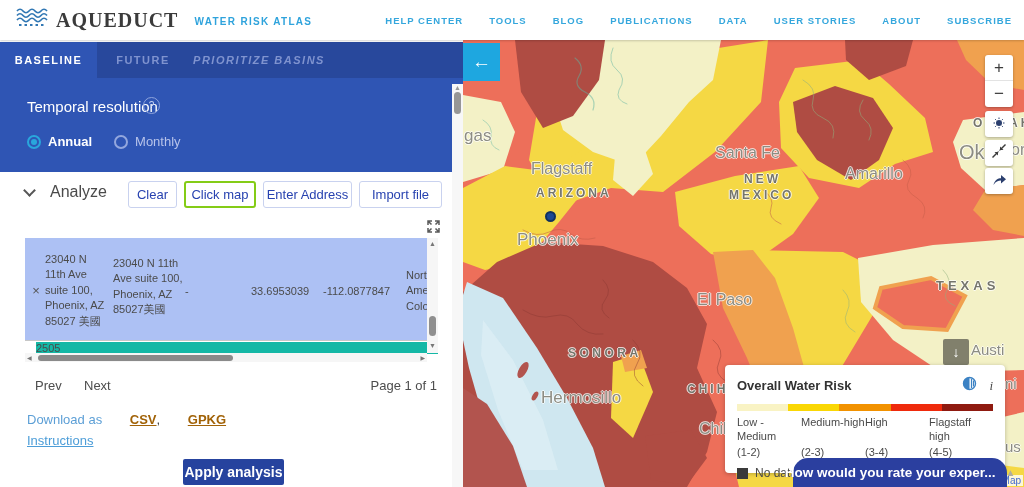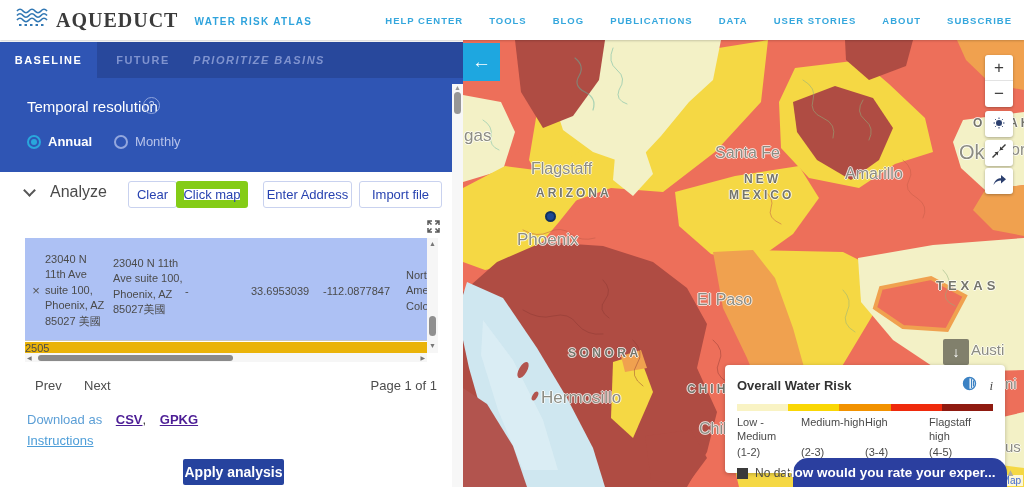--- a/index.html
+++ b/index.html
@@ -36,49 +36,49 @@
   .radio-circle.unsel { border:2px solid #93a7de; }
   .radio-label.sel { font-size:13px; font-weight:bold; color:#ffffff; }
   .radio-label.unsel { font-size:13px; color:#b7c3ea; }
 
   .analyze-row { position:absolute; left:25px; top:143px; display:flex; align-items:center; cursor:pointer; }
   .chev { width:9px; height:9px; border-left:2px solid #565656; border-bottom:2px solid #565656; transform:rotate(-45deg); margin-right:16px; margin-top:-4px; }
   .analyze-title { font-size:16px; color:#4a4a4a; }
   .pbtn { position:absolute; top:141px; height:27px; background:#fff; border:1px solid #c9d2ef; border-radius:3px;
           color:#2742b0; font-size:13px; display:flex; align-items:center; justify-content:center; cursor:pointer; white-space:nowrap; font-family:"Liberation Sans",sans-serif; }
   .pbtn.b0 { left:128px; width:49px; }
-  .pbtn.b1 { left:176px; width:72px; border:8px solid #84cc16; }
+  .pbtn.b1 { left:184px; width:72px; border:2px solid #84cc16; }
   .pbtn.b2 { left:263px; width:89px; }
   .pbtn.b3 { left:359px; width:83px; }
 
   .expand-btn { position:absolute; left:426px; top:179px; width:15px; height:15px; cursor:pointer; }
 
   .tbl { position:absolute; left:25px; top:198px; width:413px; height:124px; background:#fff; overflow:hidden; }
   .tbl-row1 { position:absolute; left:0; top:0; width:402px; height:103px; background:#adc1f4; border-bottom:1px solid #c7c7c7; }
-  .tbl-row2 { position:absolute; left:0; top:104px; width:402px; height:12px; background:#eab308; overflow:hidden; }
+  .tbl-row2 { position:absolute; left:11px; top:104px; width:402px; height:12px; background:#14b8a6; overflow:hidden; }
   .cell { position:absolute; font-size:11px; color:#4b4b4b; line-height:1.4; }
   .xcell { left:4px; top:44px; width:14px; font-size:13px; color:#555; cursor:pointer; text-align:center; }
   .c1 { left:20px; top:14px; width:63px; }
   .c2 { left:88px; top:18px; width:76px; }
   .c3 { left:160px; top:46px; width:12px; }
   .c4 { left:226px; top:46px; width:66px; }
   .c5 { left:298px; top:46px; width:80px; }
   .c6 { left:381px; top:30px; width:22px; overflow:hidden; }
   .c7 { left:20px; top:0; width:60px; font-size:11px; color:#4b4b4b; }
   .vsb { position:absolute; right:0; top:0; width:11px; height:115px; background:#f6f6f6; }
   .vsb .thumb { position:absolute; left:2px; top:78px; width:7px; height:20px; border-radius:4px; background:#8f8f8f; cursor:pointer; }
   .hsb { position:absolute; left:0; bottom:0; width:402px; height:9px; background:#f6f6f6; }
   .hsb .thumb { position:absolute; left:13px; top:1.5px; width:195px; height:6px; border-radius:3px; background:#8a8a8a; cursor:pointer; }
   .sarrow { position:absolute; color:#777; font-size:6px; cursor:pointer; line-height:1; }
 
   .pag { position:absolute; top:338px; font-size:13px; color:#4d4d4d; cursor:pointer; }
   .pageinfo { position:absolute; top:338px; right:26px; font-size:13px; color:#4d4d4d; }
   .dl-row { position:absolute; left:27px; top:372px; font-size:13px; }
   .dl-label { color:#5c9fd6; }
-  .dl-link { color:#4c1d95; font-weight:bold; text-decoration:underline; cursor:pointer; margin-left:10px; }
+  .dl-link { color:#a16207; font-weight:bold; text-decoration:underline; cursor:pointer; margin-left:24px; }
   .instructions { position:absolute; left:27px; top:393px; font-size:13px; color:#4c9dd8; text-decoration:underline; cursor:pointer; }
   .apply-btn { position:absolute; left:183px; top:419px; width:101px; height:26px; background:#26439e; border:none; border-radius:2px;
                color:#fff; font-size:14px; font-weight:bold; cursor:pointer; font-family:"Liberation Sans",sans-serif; }
 
   .panel-sb { position:absolute; left:452px; top:44px; width:11px; height:403px; background:#f7f7f7; }
   .panel-sb .thumb { position:absolute; left:2px; top:8px; width:7px; height:22px; border-radius:4px; background:#969696; cursor:pointer; }
   .panel-sb .up { position:absolute; left:2px; top:0; font-size:7px; color:#999; cursor:pointer; }
 
   
   .map { position:absolute; left:463px; top:40px; width:561px; height:447px; overflow:hidden; background:#ed6f5a; }

